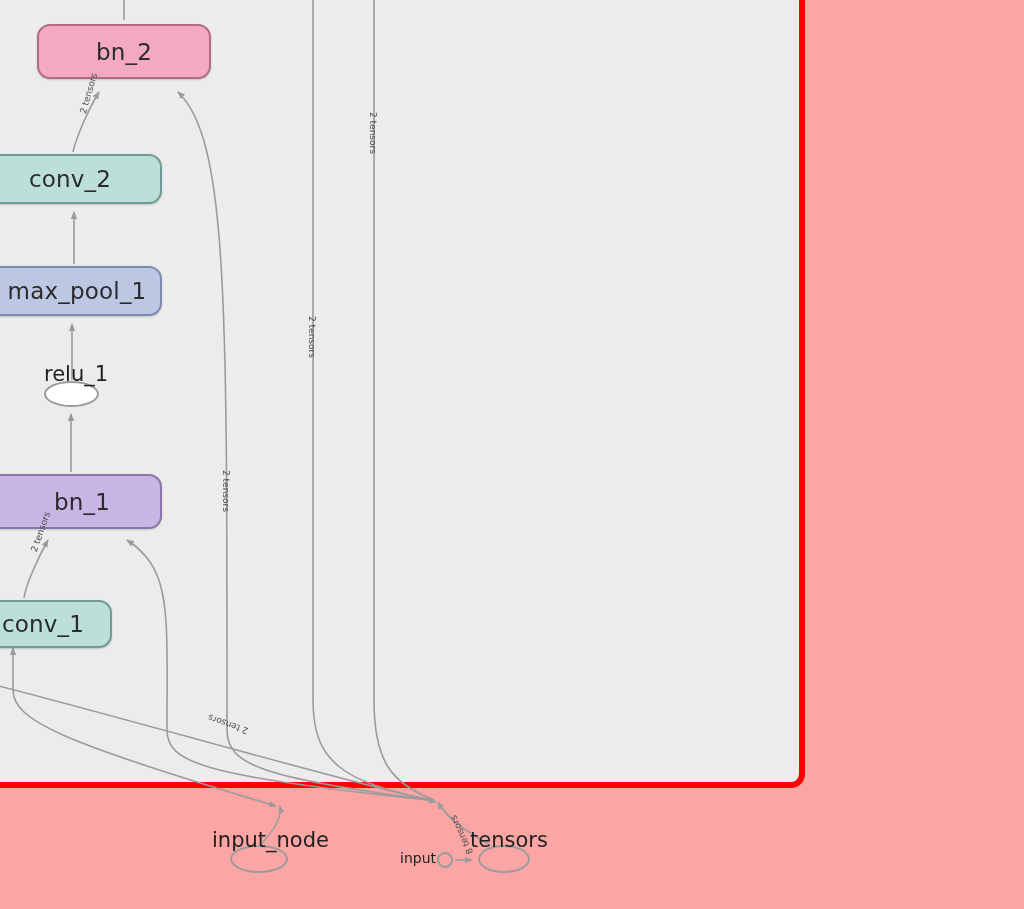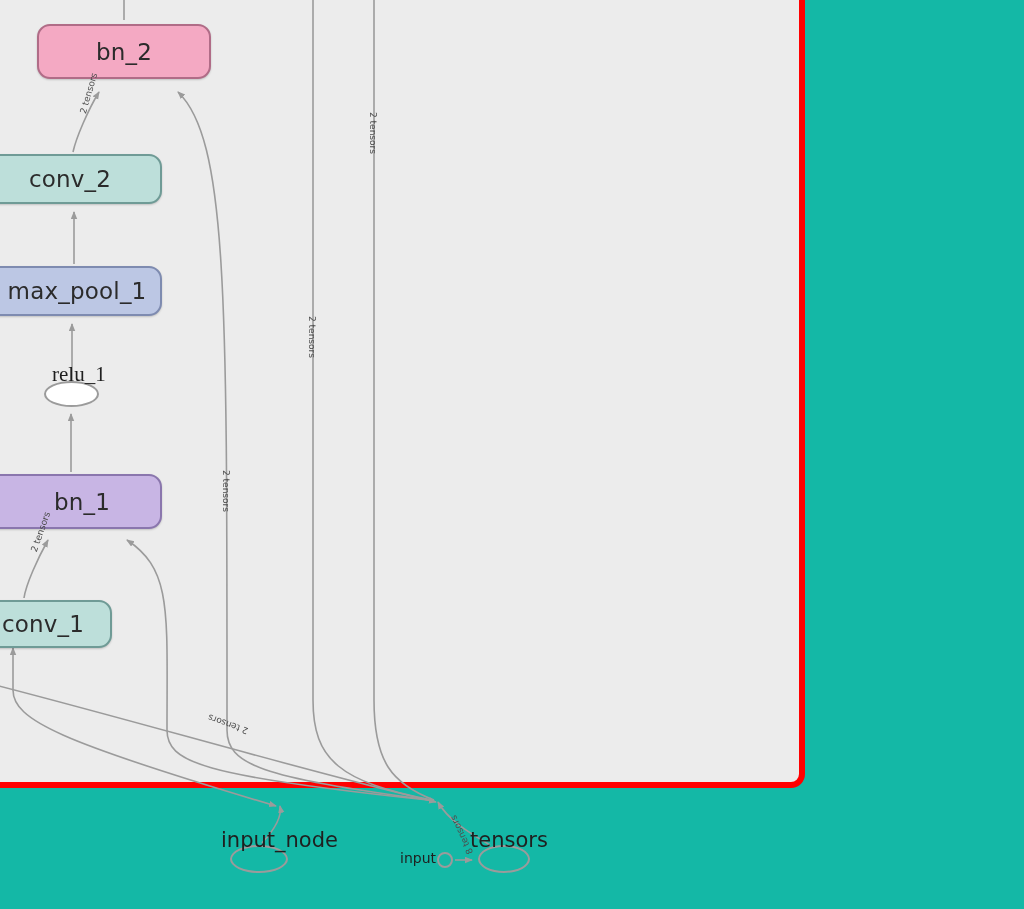--- a/index.html
+++ b/index.html
@@ -8,21 +8,21 @@
     background: #ffffff;
     width: 1024px;
     height: 909px;
     overflow: hidden;
     font-family: "DejaVu Sans", sans-serif;
   }
   #stage {
     position: relative;
     width: 1024px;
     height: 909px;
-    background: #14b8a6;
+    background: #fca5a5;
   }
   
   .cluster-box {
     position: absolute;
     background: #ececec;
     border: 6px solid #ff0000;
     border-radius: 14px;
     box-sizing: border-box;
   }
   svg.edges {
@@ -149,23 +149,23 @@
   <div class="node-box" style="left:-72px; top:600px; width:184px; height:48px; background:#bddfda; border:2px solid #6f9b96;">
     <span style="margin-left:46px;">conv_1</span>
   </div>
 
   <div class="ellipse-open" style="left:230px; top:845px; width:58px; height:28px;"></div>
 
   <div class="ellipse-open" style="left:478px; top:845px; width:52px; height:28px;"></div>
 
   <div class="ellipse-open" style="left:437px; top:852px; width:16px; height:16px;"></div>
 
-  <div class="free-label big" style="left:52px; top:362px;font-family:Liberation Serif, serif;">relu_1</div>
+  <div class="free-label big" style="left:44px; top:362px;">relu_1</div>
 
-  <div class="free-label big" style="left:221px; top:828px;">input_node</div>
+  <div class="free-label big" style="left:212px; top:828px;">input_node</div>
 
   <div class="free-label big" style="left:470px; top:828px;">tensors</div>
 
   <div class="free-label" style="left:400px; top:850px;">input</div>
 
   <div class="edge-label" style="left:78px; top:112px; transform:rotate(-74deg);">2 tensors</div>
 
   <div class="edge-label" style="left:378px; top:112px; transform:rotate(90deg);">2 tensors</div>
 
   <div class="edge-label" style="left:317px; top:316px; transform:rotate(90deg);">2 tensors</div>

